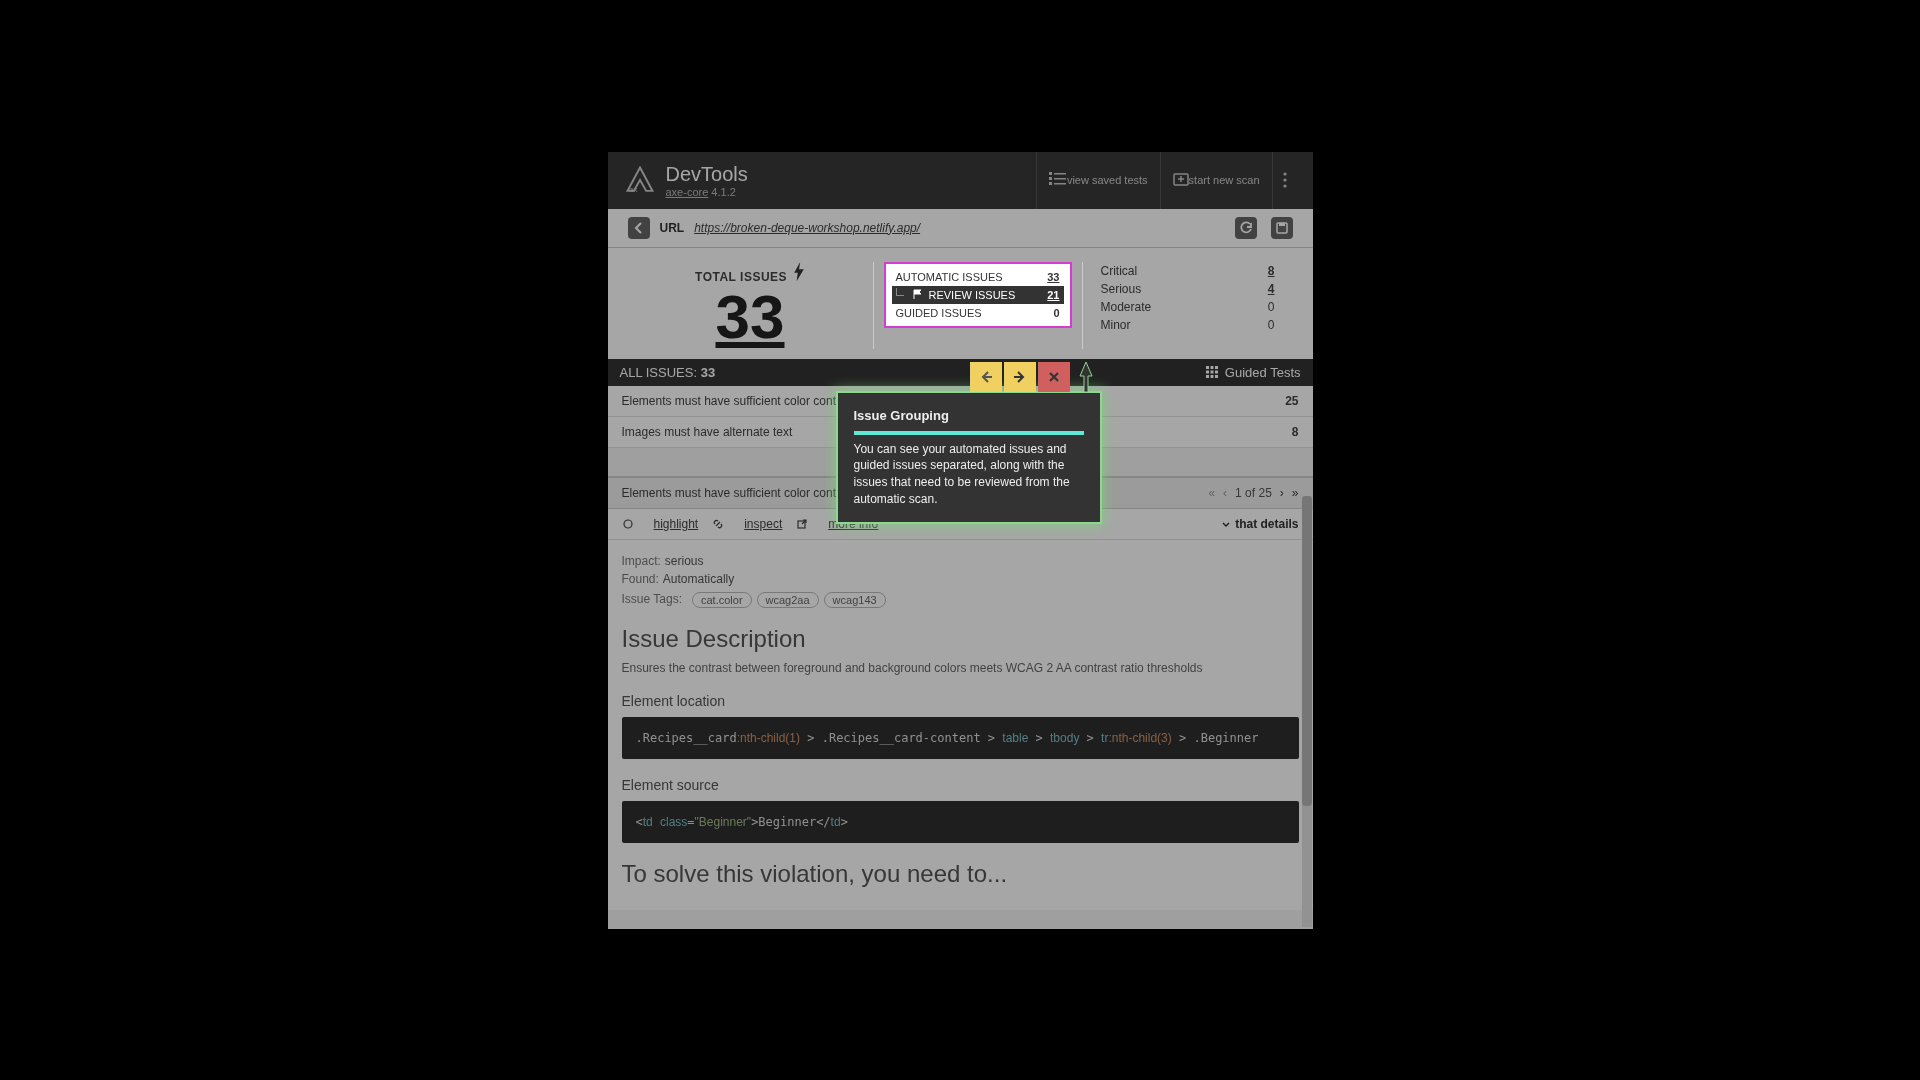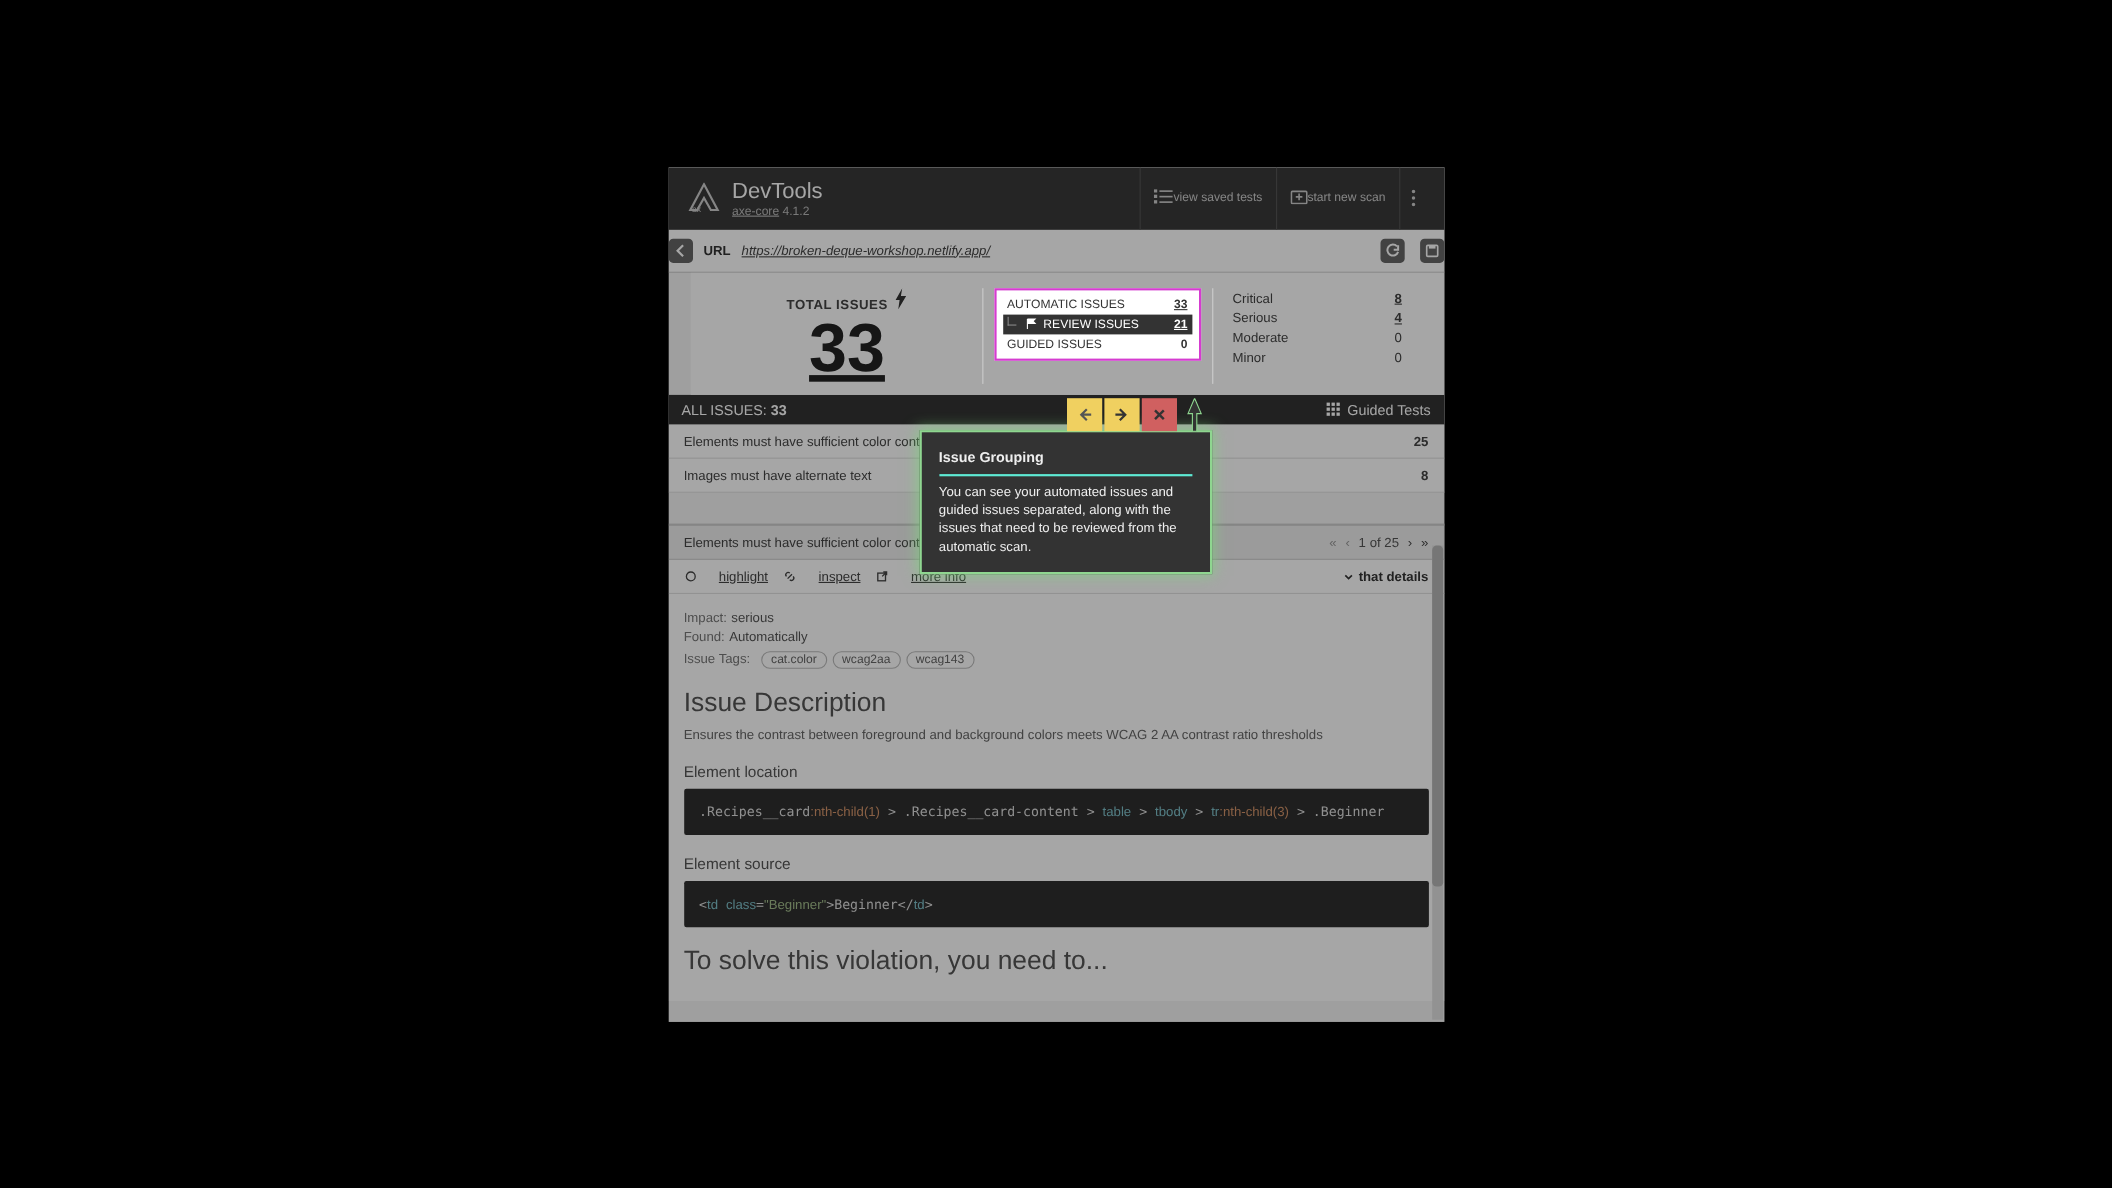--- a/index.html
+++ b/index.html
@@ -14,29 +14,29 @@
 .logo-text { display: flex; flex-direction: column; }
 .logo-text .title { font-size: 20px; font-weight: 500; }
 .logo-text .sub { font-size: 11px; color: #bbb; }
 .logo-text .sub u { text-decoration: underline; }
 .header-buttons { display: flex; align-items: stretch; height: 100%; }
 .header-btn { display: flex; flex-direction: row; align-items: center; justify-content: center; padding: 0 12px; border-left: 1px solid #555; color: #ccc; font-size: 11px; cursor: pointer; }
 .header-btn svg { margin-bottom: 2px; }
 .menu-btn { display: flex; align-items: center; justify-content: center; padding: 0 10px; border-left: 1px solid #555; color: #ccc; cursor: pointer; }
 
 
-.url-bar { background: #fff; border-bottom: 1px solid #ccc; display: flex; align-items: center; padding: 8px 0; gap: 10px; }
+.url-bar { background: #fff; border-bottom: 1px solid #ccc; display: flex; align-items: center; padding: 8px 20px; gap: 10px; }
 .back-btn { width: 22px; height: 22px; background: #666; border-radius: 4px; display: flex; align-items: center; justify-content: center; color: #fff; cursor: pointer; }
 .url-label { font-size: 12px; font-weight: 600; color: #333; }
 .url-text { font-size: 12px; font-style: italic; text-decoration: underline; color: #444; }
 .url-spacer { flex: 1; }
 .url-action { width: 22px; height: 22px; background: #666; border-radius: 4px; display: flex; align-items: center; justify-content: center; color: #fff; cursor: pointer; margin-left: 4px; }
 
 
-.summary { display: flex; background: #fff; padding: 14px 20px 10px; gap: 0; position: relative; margin-left: 20px; }
+.summary { display: flex; background: #fff; padding: 14px 20px 10px; gap: 0; position: relative; }
 .total-col { flex: 0 0 245px; text-align: center; }
 .total-label { font-size: 12px; font-weight: 600; color: #444; letter-spacing: 0.5px; }
 .total-num { font-size: 62px; font-weight: 700; color: #222; text-decoration: underline; line-height: 1.05; }
 .bolt { display: inline-block; width: 12px; margin-left: 2px; }
 .issues-col { flex: 0 0 210px; border-left: 1px solid #ccc; border-right: 1px solid #ccc; padding: 0 10px; position: relative; z-index: 20; }
 .issues-highlight-box { border: 2px solid #d53cd0; background: #fff; padding: 4px 6px; }
 .issue-row { display: flex; align-items: center; font-size: 11px; color: #333; padding: 3px 4px; }
 .issue-row .label { flex: 1; }
 .issue-row .count { font-weight: 600; text-decoration: underline; }
 .issue-row.selected { background: #333; color: #fff; gap: 6px; }
@@ -81,21 +81,21 @@
 .code-block { background: #2e2e2e; color: #ddd; padding: 14px; font-family: "Menlo", "Consolas", monospace; font-size: 12px; border-radius: 2px; overflow-x: auto; }
 
 
 .popover-wrap { position: absolute; top: 210px; left: 228px; z-index: 30; }
 .pop-btns { display: flex; gap: 2px; margin-left: 134px; margin-bottom: -1px; position: relative; z-index: 31; }
 .pop-btn { width: 32px; height: 30px; display: flex; align-items: center; justify-content: center; cursor: pointer; font-size: 16px; font-weight: bold; }
 .pop-btn.yellow { background: #f0d060; color: #555; }
 .pop-btn.red { background: #d06060; color: #333; }
 .pop-arrow { position: absolute; top: 210px; left: 468px; z-index: 31; }
 .popover { background: #333; color: #eee; border: 2px solid #8fd690; box-shadow: 0 0 12px 2px rgba(120,220,120,0.6); padding: 14px 16px; width: 266px; font-size: 12px; line-height: 1.4; }
-.popover h4 { font-size: 13px; font-weight: 600; margin-bottom: 6px; padding-bottom: 6px; border-bottom: 2px solid #5eead4; }
+.popover h4 { font-size: 13px; font-weight: 600; margin-bottom: 6px; padding-bottom: 6px; border-bottom: 4px solid #5eead4; }
 
 
 .tk-orange { color: #d3946a; }
 .tk-cyan { color: #7fc1ca; }
 .tk-green { color: #a3be8c; }
 
 
 .scroll-track { position: absolute; right: 1px; top: 344px; bottom: 2px; width: 10px; background: #e0e0e0; }
 .scroll-thumb { position: absolute; top: 0; width: 100%; height: 72%; background: #b5b5b5; border-radius: 4px; }
 </style>

